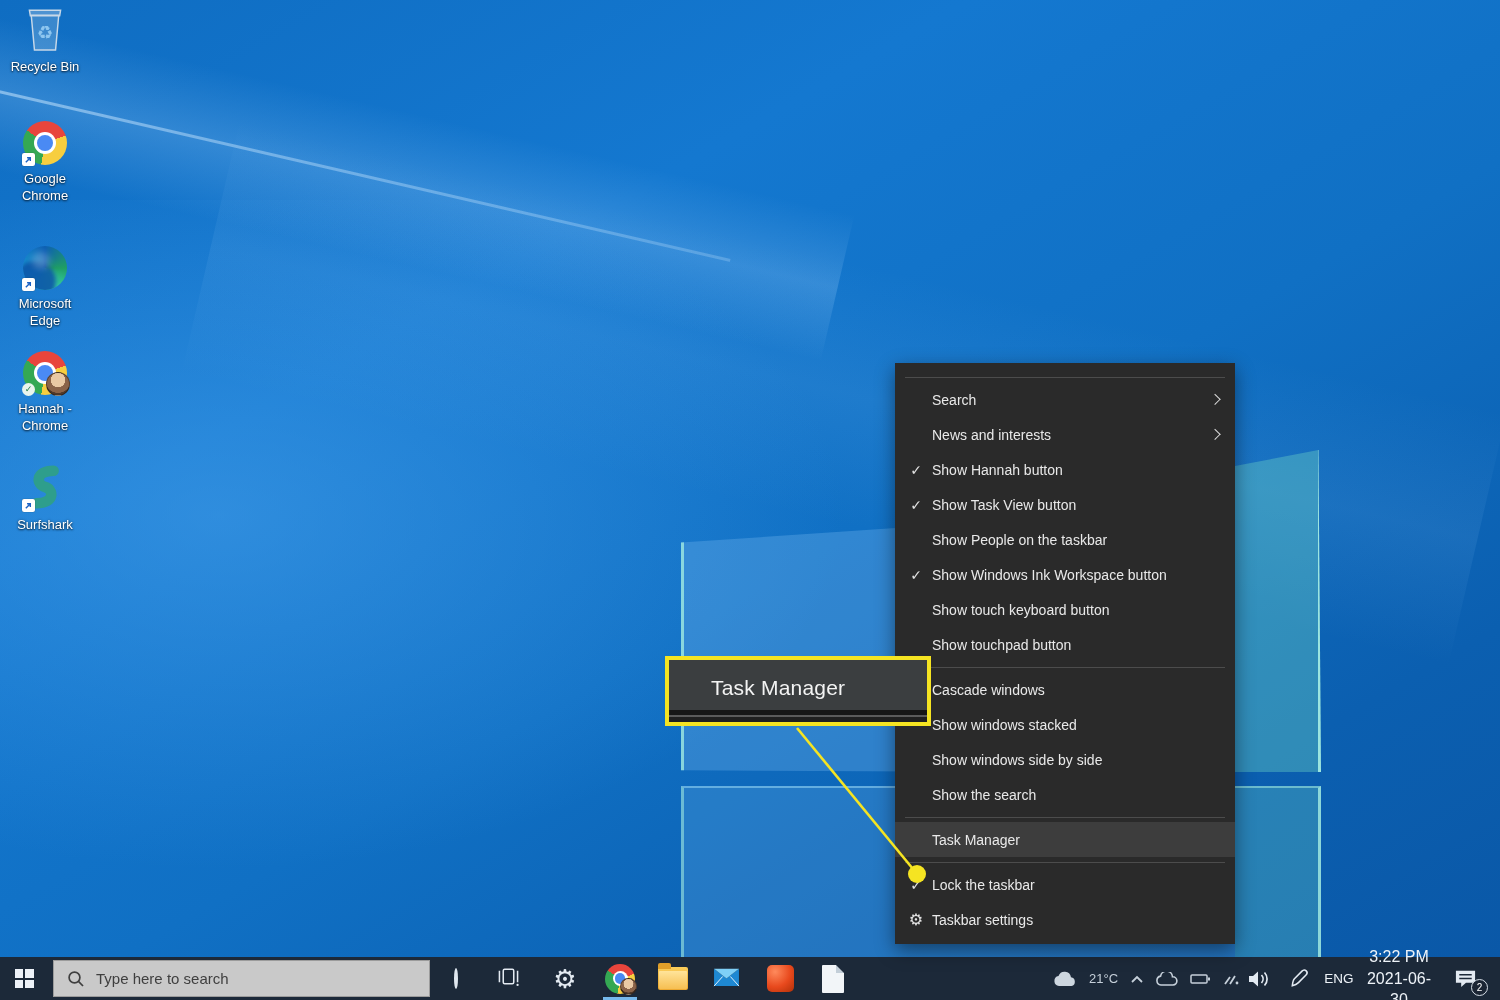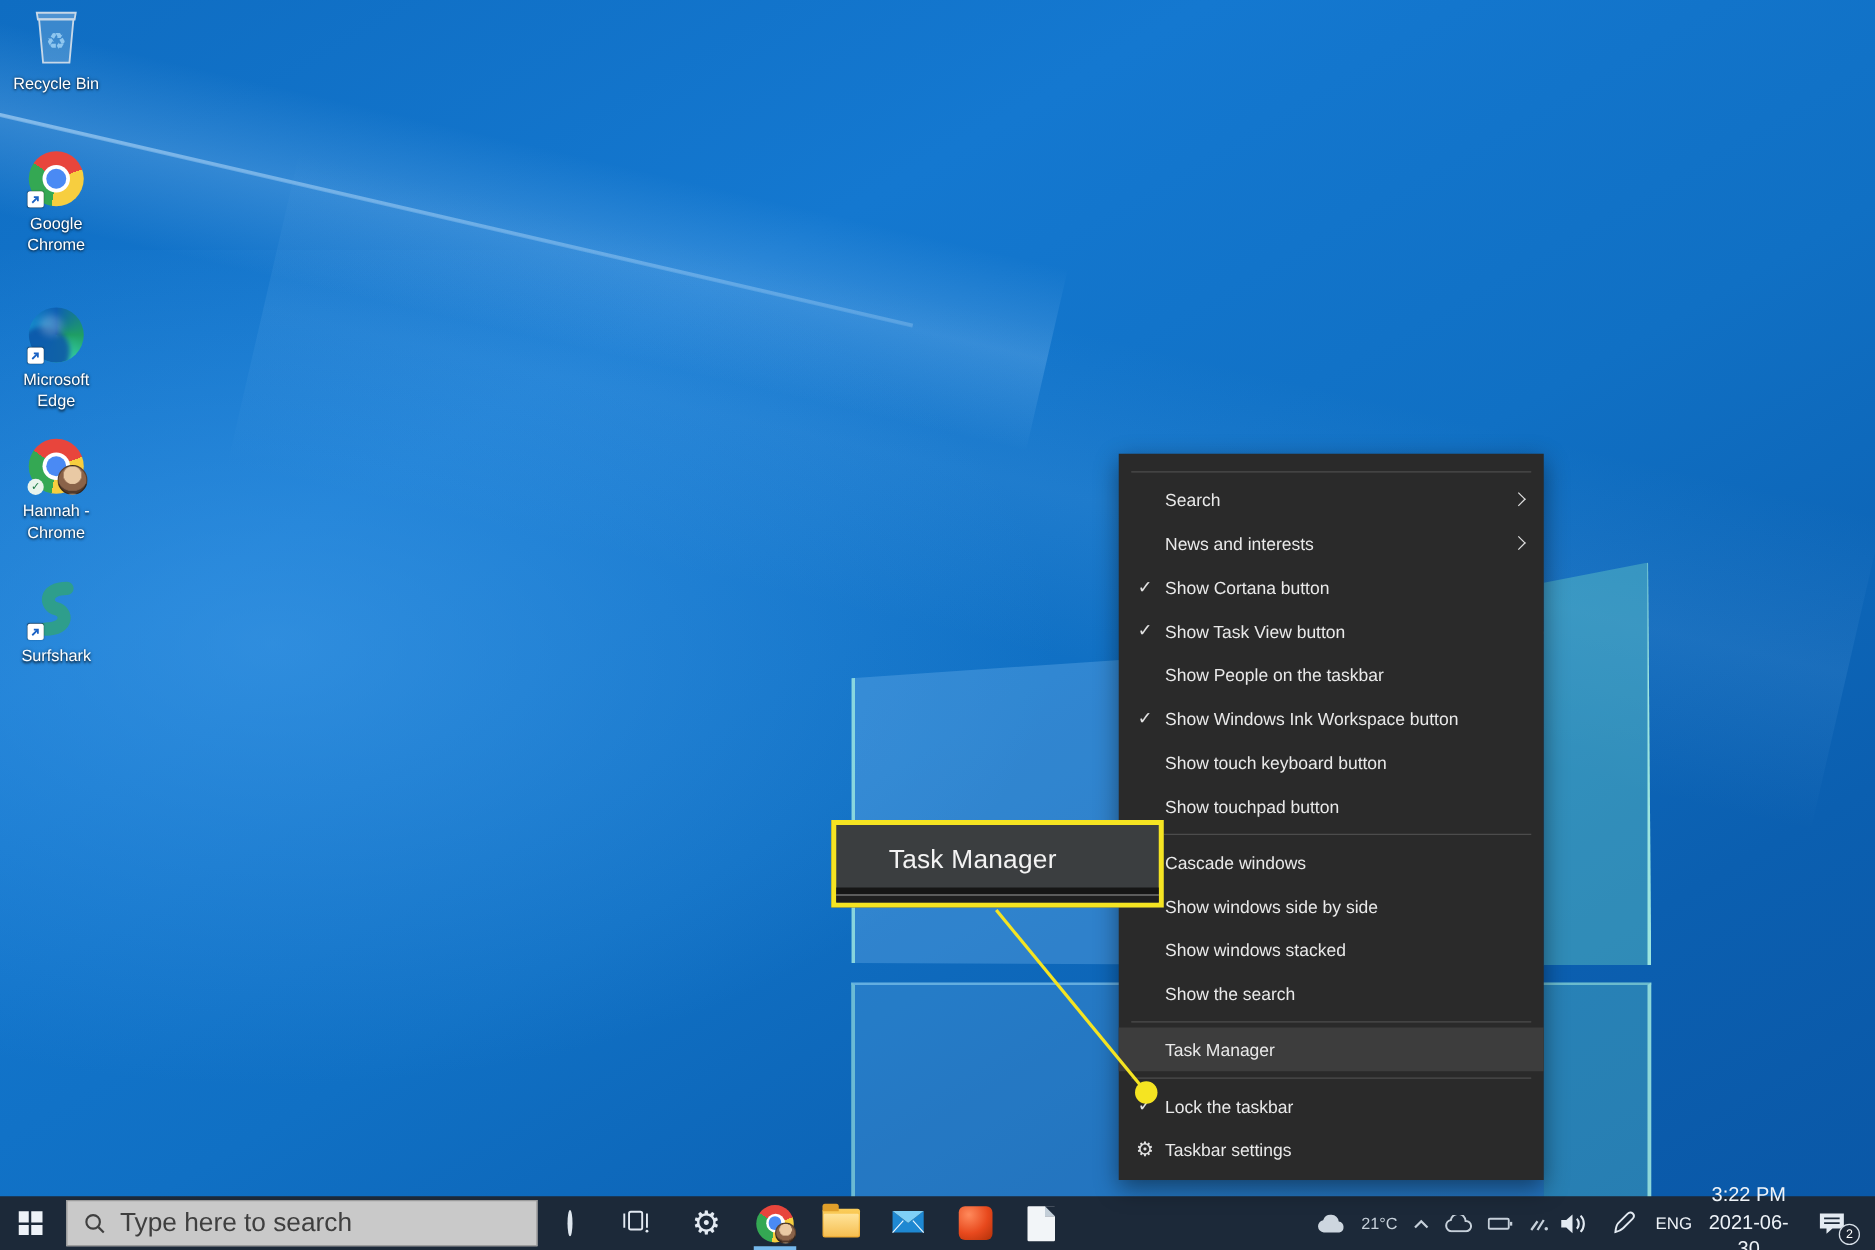--- a/index.html
+++ b/index.html
@@ -90,21 +90,21 @@
 
   
   .taskbar { position:absolute; left:0; bottom:0; width:1500px; height:43px; background:#1c2939; z-index:10; }
   .tb-start { position:absolute; left:0; top:0; width:48px; height:43px;
       display:flex; align-items:center; justify-content:center; }
   .win-logo { width:19px; height:19px; display:grid; grid-template-columns:1fr 1fr;
       grid-template-rows:1fr 1fr; gap:2px; }
   .win-logo span { background:#edf2f8; }
   .tb-search { position:absolute; left:53px; top:3px; width:377px; height:37px; background:#c9c9c9;
       border:1px solid #9b9b9b; display:flex; align-items:center; padding-left:13px; gap:11px; }
-  .tb-search-text { font-size:21px; color:#3f3f3f; }
+  .tb-search-text { font-size:15px; color:#3f3f3f; }
   .tb-btn { position:absolute; top:0; height:43px; width:46px;
       display:flex; align-items:center; justify-content:center; }
   .tb-btn.active::after { content:""; position:absolute; left:6px; right:6px; bottom:0; height:3px;
       background:#76b9ed; }
   .cortana-ring { width:19px; height:19px; border:2.6px solid #dfe7ef; border-radius:50%; }
   .glyph-gear { font-size:26px; color:#e3eaf2; font-family:"DejaVu Sans",sans-serif; }
   .folder-icon { width:30px; height:23px; position:relative;
       background:linear-gradient(180deg,#fbce5b,#eda830); border-radius:2px; }
   .folder-icon::before { content:""; position:absolute; top:-4px; left:0; width:13px; height:6px;
       background:#e09f2a; border-radius:2px 2px 0 0; }
@@ -210,21 +210,21 @@
         <span>Search</span>
         <span class="mi-chevron"></span>
       </div>
       <div class="menu-row">
         <span class="mi-left"></span>
         <span>News and interests</span>
         <span class="mi-chevron"></span>
       </div>
       <div class="menu-row">
         <span class="mi-left">✓</span>
-        <span>Show Cortana button</span>
+        <span>Show Hannah button</span>
       </div>
       <div class="menu-row">
         <span class="mi-left">✓</span>
         <span>Show Task View button</span>
       </div>
       <div class="menu-row">
         <span class="mi-left"></span>
         <span>Show People on the taskbar</span>
       </div>
       <div class="menu-row">
@@ -239,25 +239,25 @@
         <span class="mi-left"></span>
         <span>Show touchpad button</span>
       </div>
       <div class="menu-sep"></div>
       <div class="menu-row">
         <span class="mi-left"></span>
         <span>Cascade windows</span>
       </div>
       <div class="menu-row">
         <span class="mi-left"></span>
+        <span>Show windows stacked</span>
+      </div>
+      <div class="menu-row">
+        <span class="mi-left"></span>
         <span>Show windows side by side</span>
-      </div>
-      <div class="menu-row">
-        <span class="mi-left"></span>
-        <span>Show windows stacked</span>
       </div>
       <div class="menu-row">
         <span class="mi-left"></span>
         <span>Show the search</span>
       </div>
       <div class="menu-sep"></div>
       <div class="menu-row hl">
         <span class="mi-left"></span>
         <span>Task Manager</span>
       </div>

